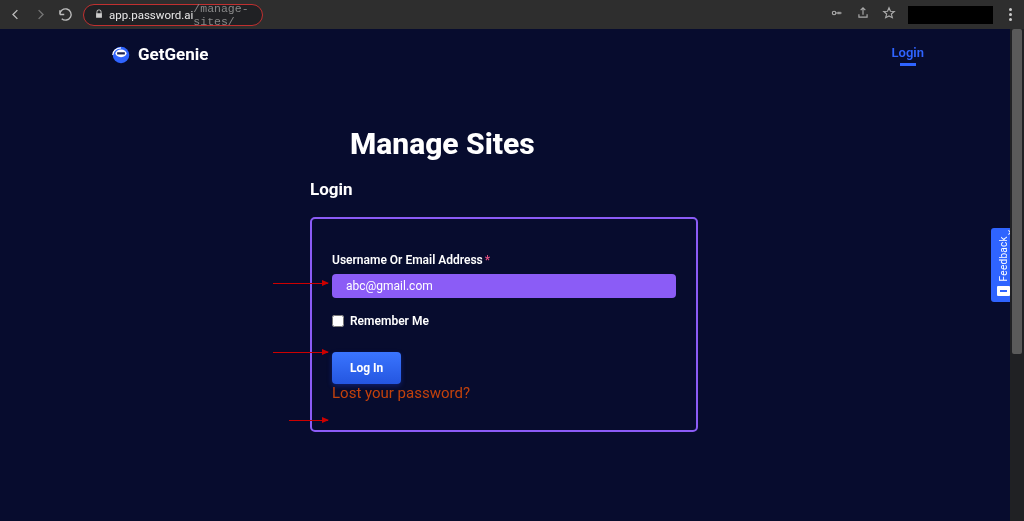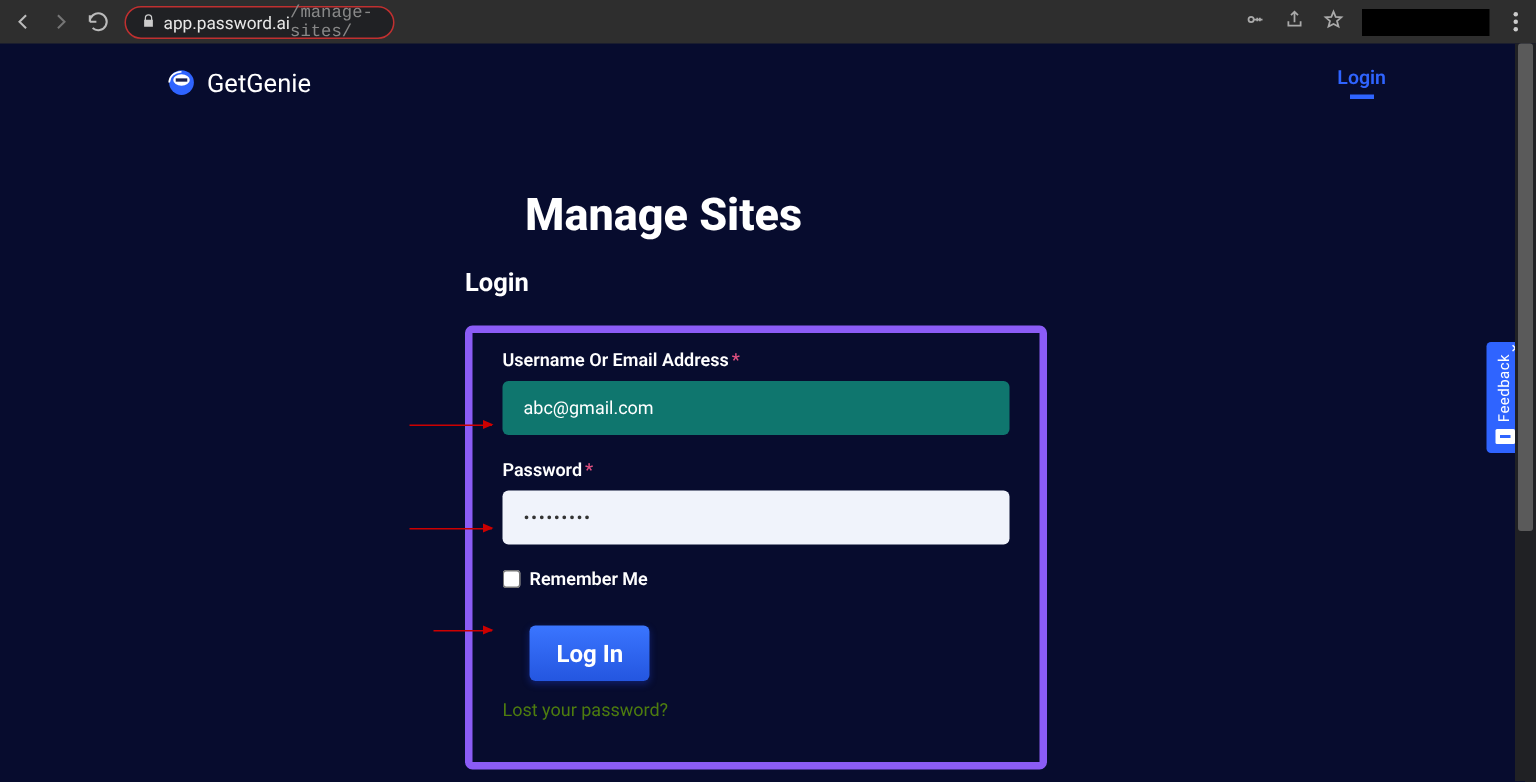--- a/index.html
+++ b/index.html
@@ -15,39 +15,39 @@
     .url-path { color: #888; font-family: Liberation Mono, monospace; }
     .right-icons { margin-left: auto; display: flex; align-items: center; gap: 12px; color: #aaa; }
     .right-icons svg { width: 14px; height: 14px; }
     .black-box { width: 85px; height: 18px; background: #000; }
     .menu-dots { display: flex; flex-direction: column; gap: 2px; padding: 0 4px; }
     .menu-dots span { width: 3px; height: 3px; background: #ccc; border-radius: 50%; }
     
     
     .page { position: relative; height: 492px; }
     .header { display: flex; justify-content: space-between; align-items: center; padding: 15px 100px 15px 110px; }
-    .logo { display: flex; align-items: flex-end; gap: 6px; color: #fff; font-weight: 400; font-size: 17px; }
+    .logo { display: flex; align-items: flex-start; gap: 6px; color: #fff; font-weight: 700; font-size: 17px; }
     .logo-icon { width: 22px; height: 22px; }
     .login-link { color: #2f64ff; font-size: 13px; font-weight: 600; }
     .login-underline { border-bottom: 3px solid #2f64ff; width: 16px; margin: 3px auto 0; }
     
     .content { padding: 45px 0 0 310px; }
     .page-title { color: #fff; font-size: 30px; font-weight: 800; margin-bottom: 18px; margin-left: 40px; }
     .subtitle { color: #fff; font-size: 17px; font-weight: 700; margin-bottom: 18px; }
     
-    .form-card { border: 5px solid #8b5cf6; border-radius: 5px; width: 388px; padding: 11px 20px 28px; }
+    .form-card { border: 2px solid #8b5cf6; border-radius: 5px; width: 388px; padding: 34px 20px 28px; }
     .field-label { color: #fff; font-size: 12px; font-weight: 600; display: block; margin-bottom: 7px; }
     .req { color: #e05080; margin-left: 2px; }
     .field { margin-bottom: 16px; }
-    input[type=text].txt { width: 100%; height: 36px; border-radius: 4px; border: none; padding: 0 14px; font-size: 12px; background: #0f766e; color: #fff; outline: none; }
+    input[type=text].txt { width: 100%; height: 24px; border-radius: 4px; border: none; padding: 0 14px; font-size: 12px; background: #8b5cf6; color: #fff; outline: none; }
     input[type=password].txt { width: 100%; height: 36px; border-radius: 4px; border: none; padding: 0 14px; font-size: 12px; background: #f0f3fb; color: #333; outline: none; letter-spacing: 1px; }
     .remember { display: flex; align-items: center; gap: 6px; color: #fff; font-size: 12px; font-weight: 600; margin-bottom: 24px; }
     .remember input { width: 12px; height: 12px; accent-color: #fff; }
-    .login-btn { background: linear-gradient(180deg, #3a75ff, #2456e0); color: #fff; border: none; padding: 9px 18px; border-radius: 4px; font-size: 16px; font-weight: 700; cursor: pointer; box-shadow: 0 2px 5px rgba(30,60,200,0.4); margin-left: 18px; }
-    .lost-link { color: #4d7c0f; font-size: 12px; margin-top: 12px; display: block; }
+    .login-btn { background: linear-gradient(180deg, #3a75ff, #2456e0); color: #fff; border: none; padding: 9px 18px; border-radius: 4px; font-size: 12px; font-weight: 700; cursor: pointer; box-shadow: 0 2px 5px rgba(30,60,200,0.4); }
+    .lost-link { color: #c2410c; font-size: 15px; display: block; }
     
     
     .feedback { position: absolute; right: 8px; top: 228px; width: 25px; background: #2f64ff; border-radius: 3px 0 0 3px; padding: 8px 3px 6px; display: flex; flex-direction: column; align-items: center; gap: 5px; }
     .feedback-text { color: #fff; font-size: 10px; writing-mode: vertical-rl; transform: rotate(180deg); letter-spacing: 0.3px; }
     .feedback-icon { width: 13px; height: 10px; background: #fff; border-radius: 1px; position: relative; }
     .feedback-icon::after { content: ""; position: absolute; left: 3px; right: 3px; top: 4px; height: 2px; background: #2f64ff; }
     .feedback-close { color:#fff; font-size:10px; position:absolute; top:-1px; right:3px; }
 
     
     .scrollbar { position: absolute; right: 0; top: 29px; bottom: 0; width: 14px; background: #202124; }
@@ -129,26 +129,20 @@
     <h1 class="page-title">Manage Sites</h1>
     <h2 class="subtitle">Login</h2>
 
     <div class="form-card">
       <div class="field">
         <label class="field-label">
           <span>Username Or Email Address</span><span class="req">*</span>
         </label>
         <input type="text" class="txt" value="abc@gmail.com" style="">
       </div>
-      <div class="field">
-        <label class="field-label">
-          <span>Password</span><span class="req">*</span>
-        </label>
-        <input type="password" class="txt" value="•••••••••" style="">
-      </div>
       <label class="remember">
         <input type="checkbox" style="">
         <span>Remember Me</span>
       </label>
       <button class="login-btn">Log In</button>
       <a class="lost-link">Lost your password?</a>
     </div>
   </div>
 </div>
 

